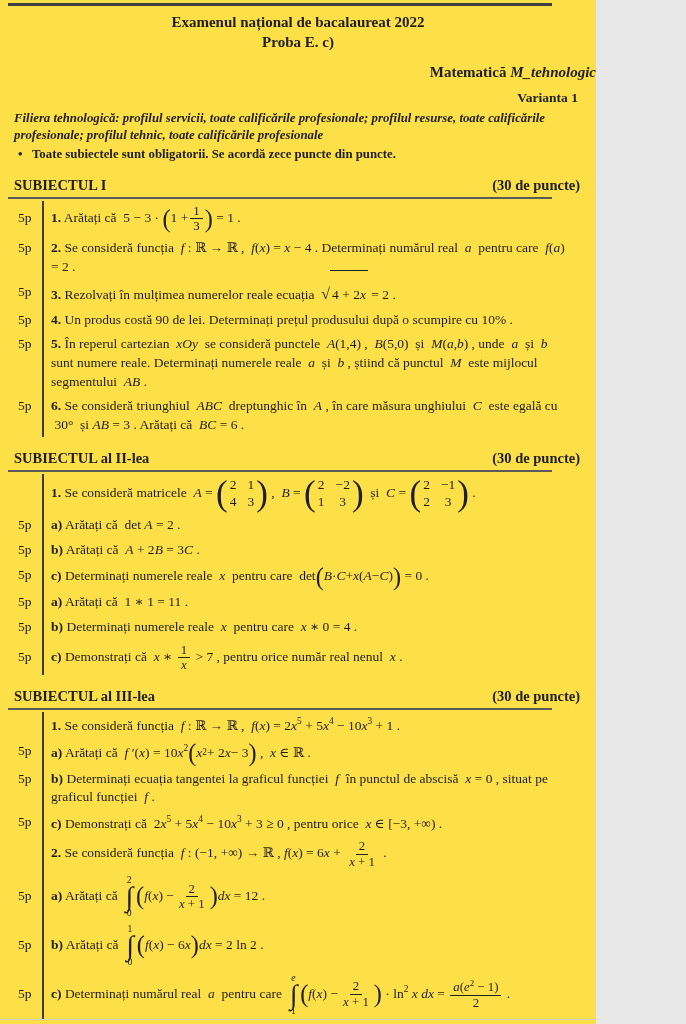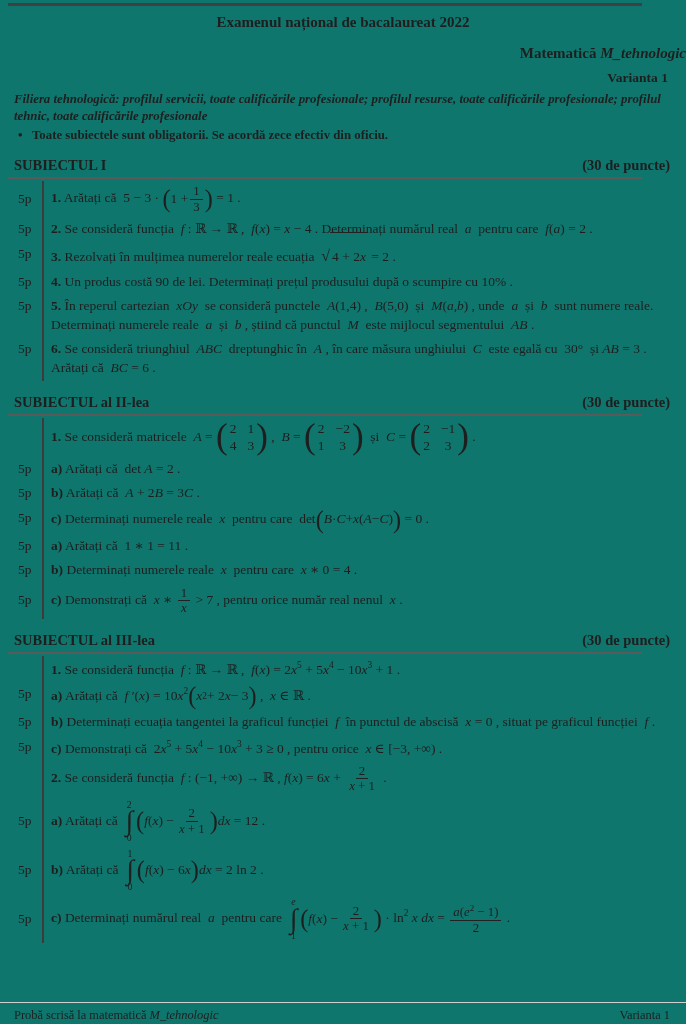--- a/index.html
+++ b/index.html
@@ -1,18 +1,18 @@
 <!DOCTYPE html>
 <html><head>
 <meta charset="utf-8">
 <style>
   html,body{margin:0;padding:0;background:#e8e8e8;}
   .page{
-    width:686px;height:1024px;box-sizing:border-box;overflow:hidden;
-    background:#0f766e;color:#1e1e1e;
+    width:596px;height:1024px;box-sizing:border-box;overflow:hidden;
+    background:#fde047;color:#1e1e1e;
     font-family:"Liberation Serif","DejaVu Serif",serif;
     font-size:13.5px;line-height:1.38;
     display:flex;flex-direction:column;
   }
   .topline{height:3px;background:#3f3f44;margin:3px 44px 7px 8px;flex:0 0 auto;}
   .t1{text-align:center;font-weight:bold;font-size:15px;line-height:1.3;}
   .subject{text-align:right;font-weight:bold;font-size:15px;margin-top:10px;}
   .variant{text-align:right;font-weight:bold;font-size:13.5px;padding-right:18px;margin-top:6px;}
   .filiera{font-weight:bold;font-style:italic;font-size:12.8px;line-height:1.32;padding:3px 8px 0 14px;}
   .bullets{margin:2px 0 0 0;padding:0 16px 0 34px;font-weight:bold;font-size:12.8px;list-style:none;}
@@ -51,25 +51,26 @@
   .frow{display:flex;justify-content:space-between;}
 </style>
 </head>
 <body>
 
 <div class="page">
   <div class="topline"></div>
 
   <div>
     <div class="t1">Examenul național de bacalaureat 2022</div>
+    <div class="t1">Proba E. c)</div>
     <div class="subject">Matematică <i>M_tehnologic</i></div>
     <div class="variant">Varianta 1</div>
     <div class="filiera">Filiera tehnologică: profilul servicii, toate calificările profesionale; profilul resurse, toate calificările profesionale; profilul tehnic, toate calificările profesionale</div>
     <ul class="bullets">
-      <li>Toate subiectele sunt obligatorii. Se acordă zece efectiv din oficiu.</li>
+      <li>Toate subiectele sunt obligatorii. Se acordă zece puncte din puncte.</li>
     </ul>
   </div>
 
   <div>
     <div class="sechead">
       <span>SUBIECTUL I</span>
       <span>(30 de puncte)</span>
     </div>
     <div class="secrule"></div>
     <div class="secbody">

